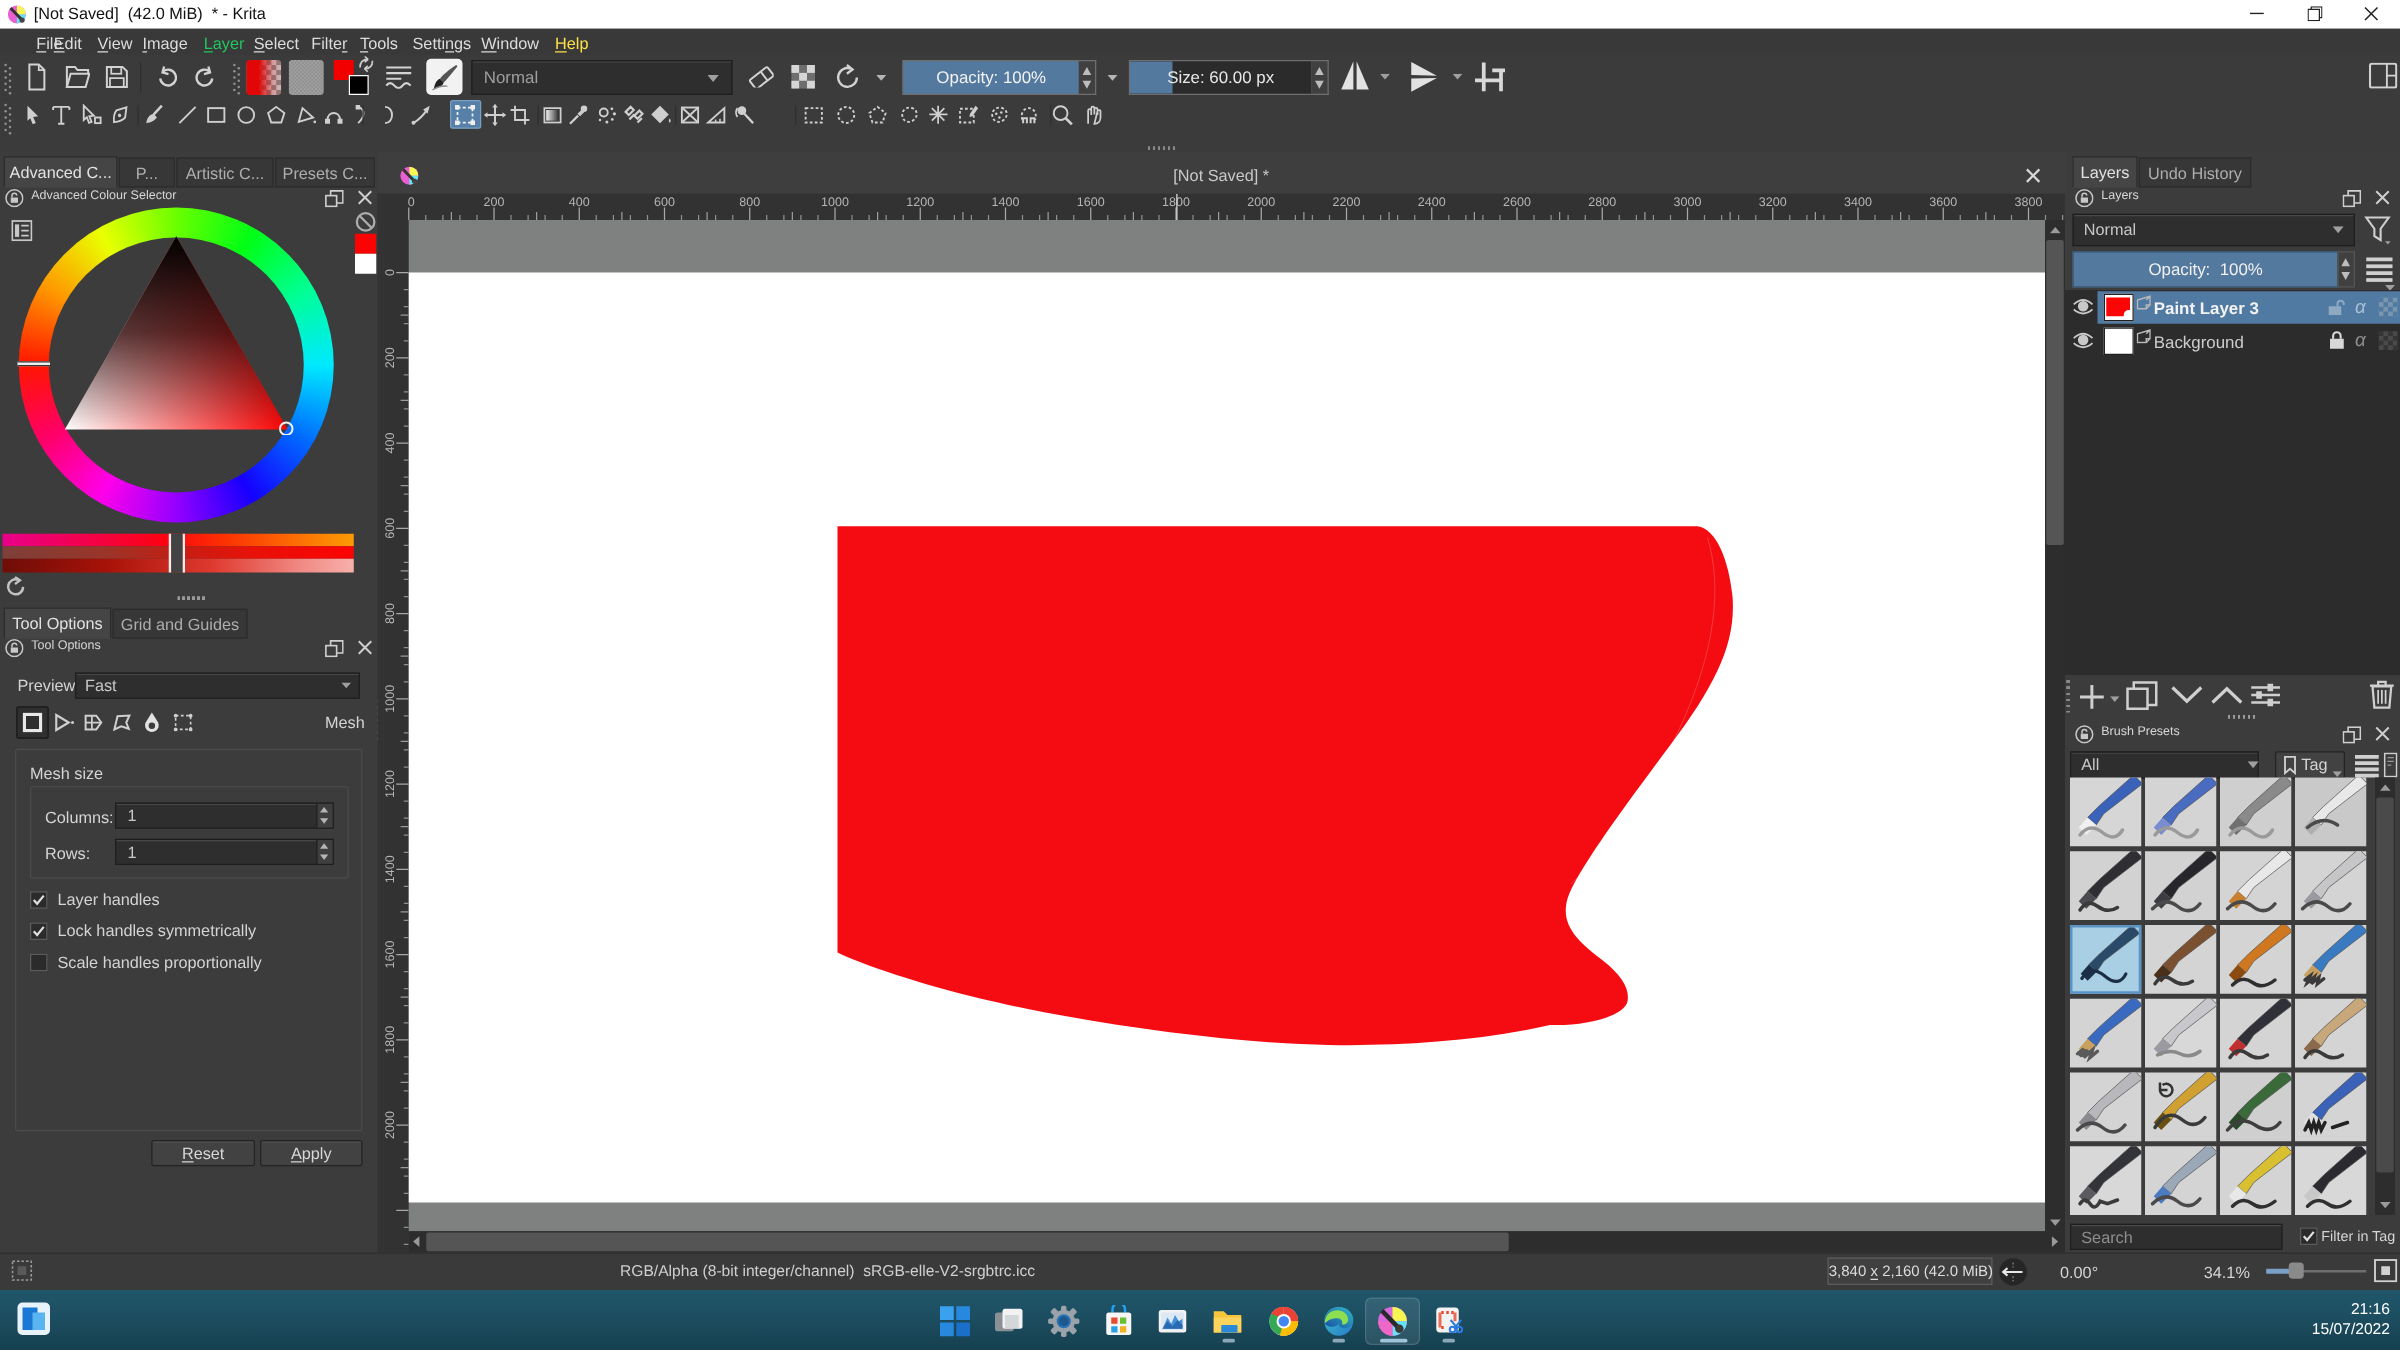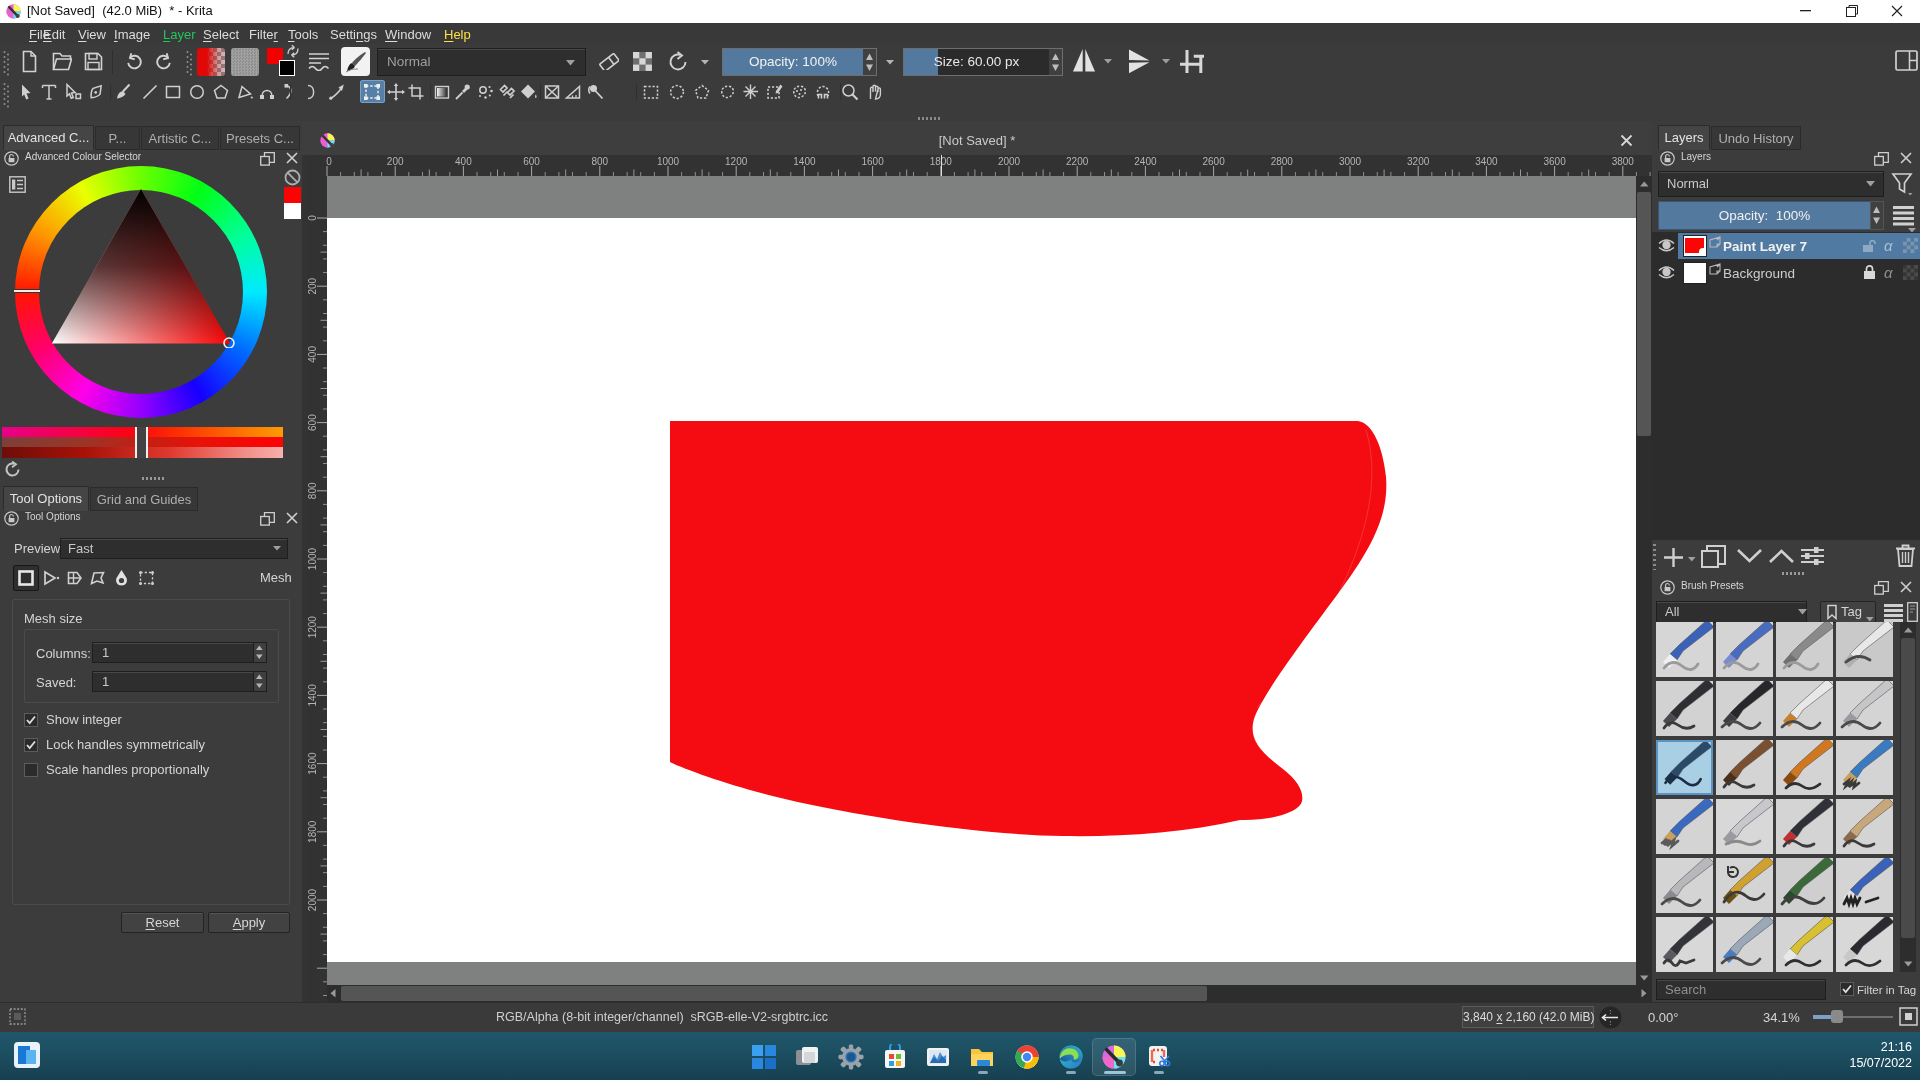--- a/index.html
+++ b/index.html
@@ -461,34 +461,34 @@
 <div class="abs" style="left:24px;top:629px;width:255px;height:74px;border:1px solid #4b4b4b;border-radius:2px"></div>
 <div class="abs tx" style="left:36px;top:646px">Columns:</div>
 <div class="abs combo" style="left:92px;top:642px;width:175px;height:21px;line-height:19px;padding-left:9px">1</div>
 <div class="abs" style="left:253px;top:643px;width:13px;height:19px;background:#3f3f3f;border-left:1px solid #1e1e1e"></div>
 <svg class="abs" style="left:256px;top:645px" width="7" height="6" viewBox="0 0 7 6">
     <path d="M0 5 H6.6 L3.3 0.5 Z" fill="#b5b5b5"></path>
   </svg>
 <svg class="abs" style="left:256px;top:654px" width="7" height="6" viewBox="0 0 7 6">
     <path d="M0 0.5 H6.6 L3.3 5 Z" fill="#b5b5b5"></path>
   </svg>
-<div class="abs tx" style="left:36px;top:675px">Saved:</div>
+<div class="abs tx" style="left:36px;top:675px">Rows:</div>
 <div class="abs combo" style="left:92px;top:671px;width:175px;height:21px;line-height:19px;padding-left:9px">1</div>
 <div class="abs" style="left:253px;top:672px;width:13px;height:19px;background:#3f3f3f;border-left:1px solid #1e1e1e"></div>
 <svg class="abs" style="left:256px;top:674px" width="7" height="6" viewBox="0 0 7 6">
     <path d="M0 5 H6.6 L3.3 0.5 Z" fill="#b5b5b5"></path>
   </svg>
 <svg class="abs" style="left:256px;top:683px" width="7" height="6" viewBox="0 0 7 6">
     <path d="M0 0.5 H6.6 L3.3 5 Z" fill="#b5b5b5"></path>
   </svg>
 <div class="abs" style="left:24px;top:713px;width:14px;height:14px;background:#2b2b2b;border:1px solid #5c5c5c"></div>
 <svg class="abs" style="left:25px;top:714px" width="12" height="12" viewBox="0 0 12 12">
     <path d="M2 6 L4.7 9 L10 2.5" fill="none" stroke="#dedede" stroke-width="1.8"></path>
   </svg>
-<div class="abs tx" style="left:46px;top:712px">Show integer</div>
+<div class="abs tx" style="left:46px;top:712px">Layer handles</div>
 <div class="abs" style="left:24px;top:738px;width:14px;height:14px;background:#2b2b2b;border:1px solid #5c5c5c"></div>
 <svg class="abs" style="left:25px;top:739px" width="12" height="12" viewBox="0 0 12 12">
     <path d="M2 6 L4.7 9 L10 2.5" fill="none" stroke="#dedede" stroke-width="1.8"></path>
   </svg>
 <div class="abs tx" style="left:46px;top:737px">Lock handles symmetrically</div>
 <div class="abs" style="left:24px;top:763px;width:14px;height:14px;background:#2b2b2b;border:1px solid #5c5c5c"></div>
 <div class="abs tx" style="left:46px;top:762px">Scale handles proportionally</div>
 <div class="abs" style="left:121px;top:912px;width:83px;height:21px;background:#424242;border:1px solid #232323;border-radius:2px;box-shadow:inset 0 1px 0 #555;color:#d6d6d6;font-size:13px;text-align:center;line-height:19px"><u>R</u>eset</div>
 <div class="abs" style="left:208px;top:912px;width:82px;height:21px;background:#424242;border:1px solid #232323;border-radius:2px;box-shadow:inset 0 1px 0 #555;color:#d6d6d6;font-size:13px;text-align:center;line-height:19px"><u>A</u>pply</div>
 <div class="abs" style="left:302px;top:560px;width:3px;height:34px;background:repeating-linear-gradient(180deg,#8a8a8a 0 2px,transparent 2px 5px)"></div>
@@ -794,21 +794,21 @@
     <circle cx="8.5" cy="7" r="4.2" fill="#c8c8c8"></circle>
     <path d="M1 9.5 Q8.5 16 16 9.5" fill="none" stroke="#c8c8c8" stroke-width="1.5"></path>
     <path d="M1 5.5 Q8.5 -1.5 16 5.5" fill="none" stroke="#c8c8c8" stroke-width="1.5"></path>
   </svg>
 <div class="abs" style="left:1683px;top:235px;width:24px;height:22px;background:#fff;border:1px solid #222"></div>
 <div class="abs" style="left:1685px;top:238px;width:19px;height:15px;background:#fb0505"></div>
 <div class="abs" style="left:1699px;top:248px;width:6px;height:6px;background:#fff;border-radius:4px 0 0 0"></div>
 <svg class="abs" style="left:1709px;top:236px" width="12" height="12" viewBox="0 0 12 12">
     <path d="M1 1 H8 L11 4 V11 H4 Z M1 1 L4 4 M8 1 V4 H11" fill="none" stroke="#b8b8b8" stroke-width="1.1" transform="rotate(90 6 6)"></path>
   </svg>
-<div class="abs" style="left:1723px;top:239px;color:#f2f2f2;font-size:13.5px;font-weight:bold">Paint Layer 7</div>
+<div class="abs" style="left:1723px;top:239px;color:#f2f2f2;font-size:13.5px;font-weight:bold">Paint Layer 3</div>
 <svg class="abs" style="left:1861px;top:238px" width="16" height="16" viewBox="0 0 16 16">
     <rect x="2" y="7" width="10" height="7" fill="#8fa9c2"></rect>
     <path d="M9 7 V4.5 A2.6 2.6 0 0 1 14 4.5 V6" fill="none" stroke="#8fa9c2" stroke-width="1.6"></path>
   </svg>
 <div class="abs" style="left:1884px;top:237px;color:#a9c0d4;font-size:15px;font-style:italic">α</div>
 <div class="abs" style="left:1903px;top:238px;width:15px;height:15px;background:repeating-conic-gradient(#7a95ae 0% 25%, #507aa1 0% 50%);background-size:7.5px 7.5px"></div>
 <svg class="abs" style="left:1658px;top:265px" width="17" height="15" viewBox="0 0 17 15">
     <circle cx="8.5" cy="7" r="4.2" fill="#c8c8c8"></circle>
     <path d="M1 9.5 Q8.5 16 16 9.5" fill="none" stroke="#c8c8c8" stroke-width="1.5"></path>
     <path d="M1 5.5 Q8.5 -1.5 16 5.5" fill="none" stroke="#c8c8c8" stroke-width="1.5"></path>

